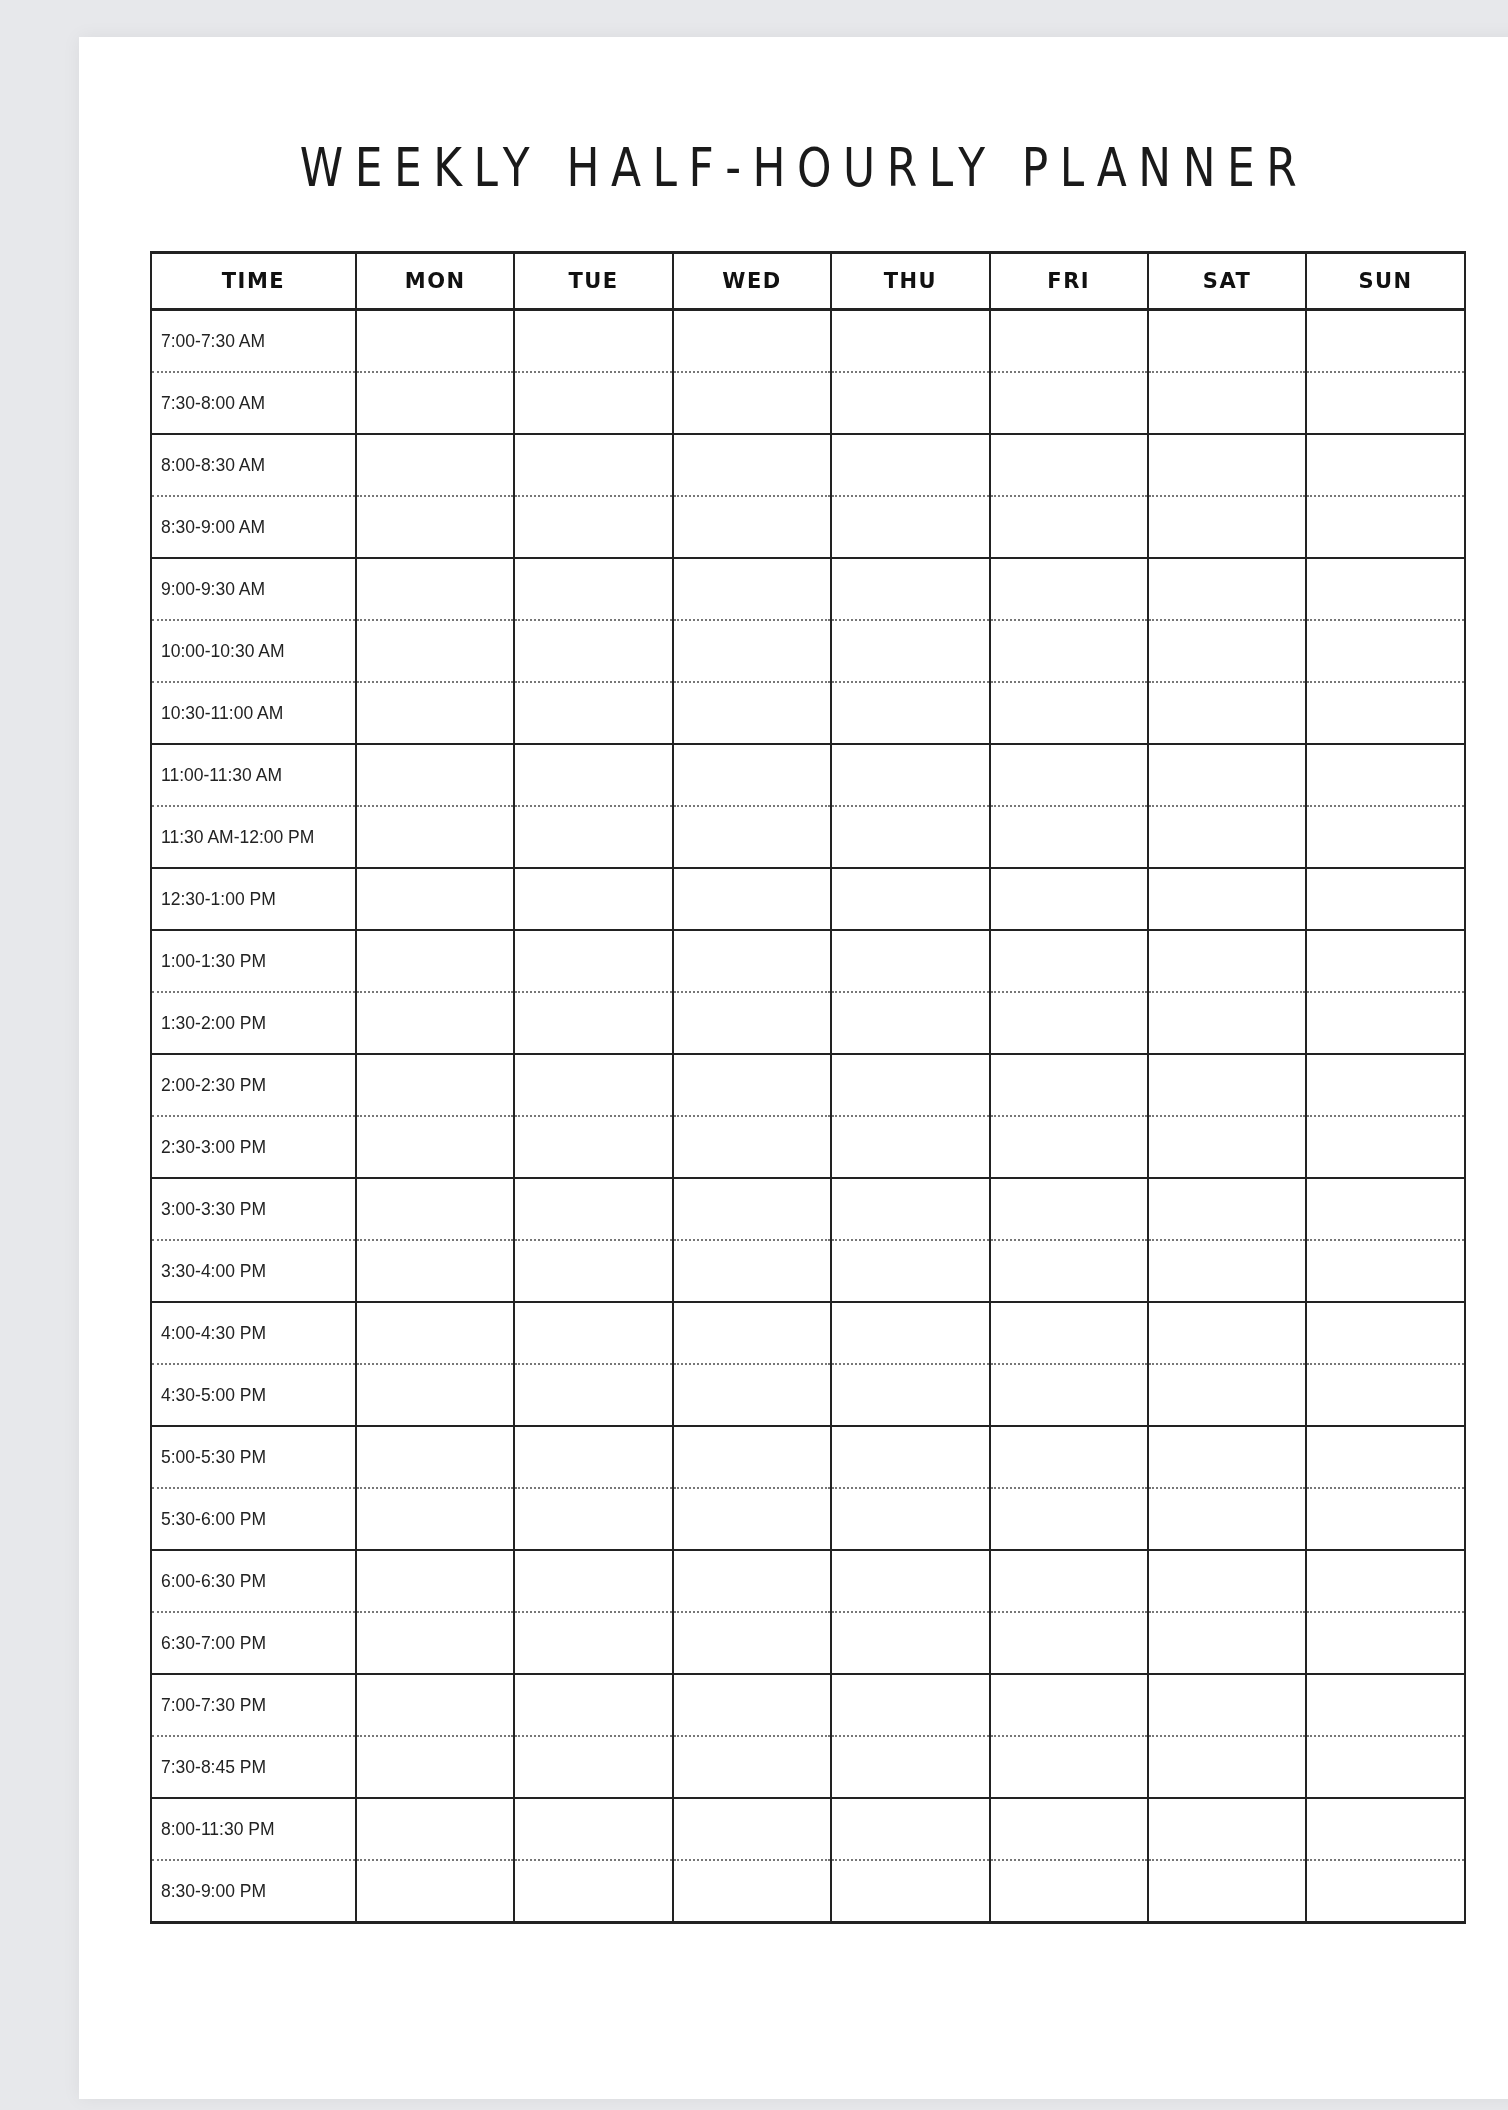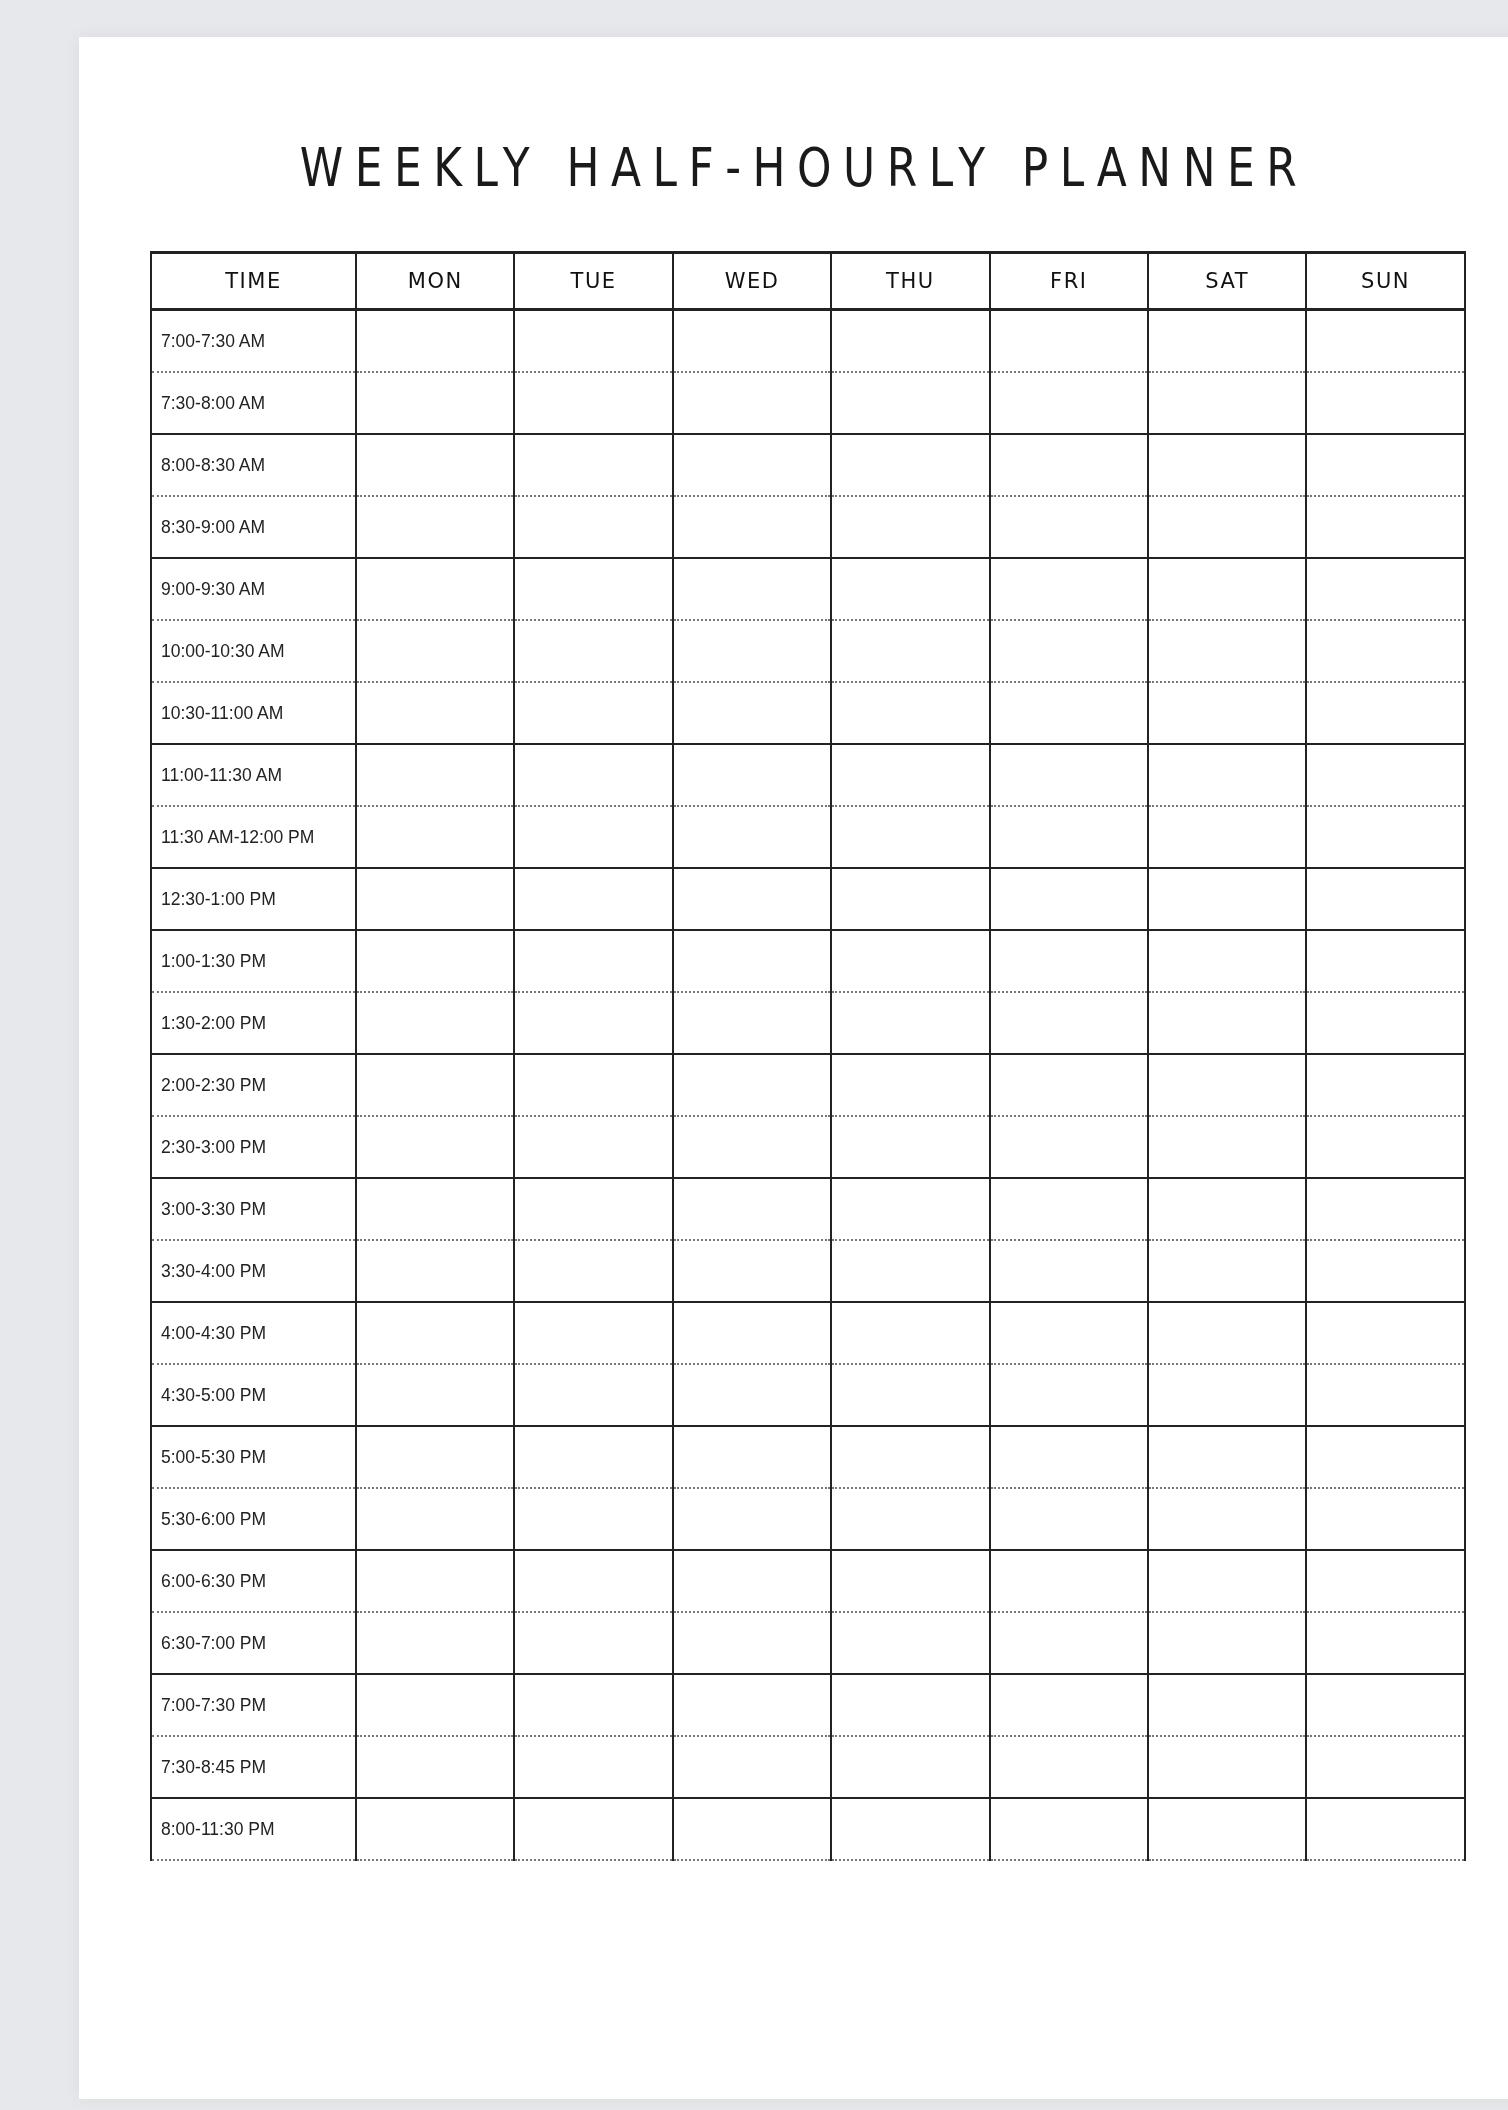--- a/index.html
+++ b/index.html
@@ -57,21 +57,21 @@
   table.planner td {
     border-left: 2px solid #222;
     border-right: 2px solid #222;
     padding: 0;
   }
   table.planner thead th {
     height: 54px;
     border-top: 3px solid #222;
     border-bottom: 3px solid #222;
     font-family: "DejaVu Sans", sans-serif;
-    font-weight: normal;
+    font-weight: bold;
     font-size: 21px;
     letter-spacing: 1.5px;
     color: #111;
     text-align: center;
     vertical-align: middle;
   }
   table.planner col.time-col { width: 205px; }
   table.planner col.day-col { width: 158.4px; }
   table.planner tbody td {
     height: 60px;
@@ -370,15 +370,25 @@
         <tr class="first">
           <td class="time-cell">8:00-11:30 PM</td>
           <td class="slot"></td>
           <td class="slot"></td>
           <td class="slot"></td>
           <td class="slot"></td>
           <td class="slot"></td>
           <td class="slot"></td>
           <td class="slot"></td>
         </tr>
+        <tr class="last">
+          <td class="time-cell">8:30-9:00 PM</td>
+          <td class="slot"></td>
+          <td class="slot"></td>
+          <td class="slot"></td>
+          <td class="slot"></td>
+          <td class="slot"></td>
+          <td class="slot"></td>
+          <td class="slot"></td>
+        </tr>
       </tbody>
   </table>
 </div>
 
 </body></html>

